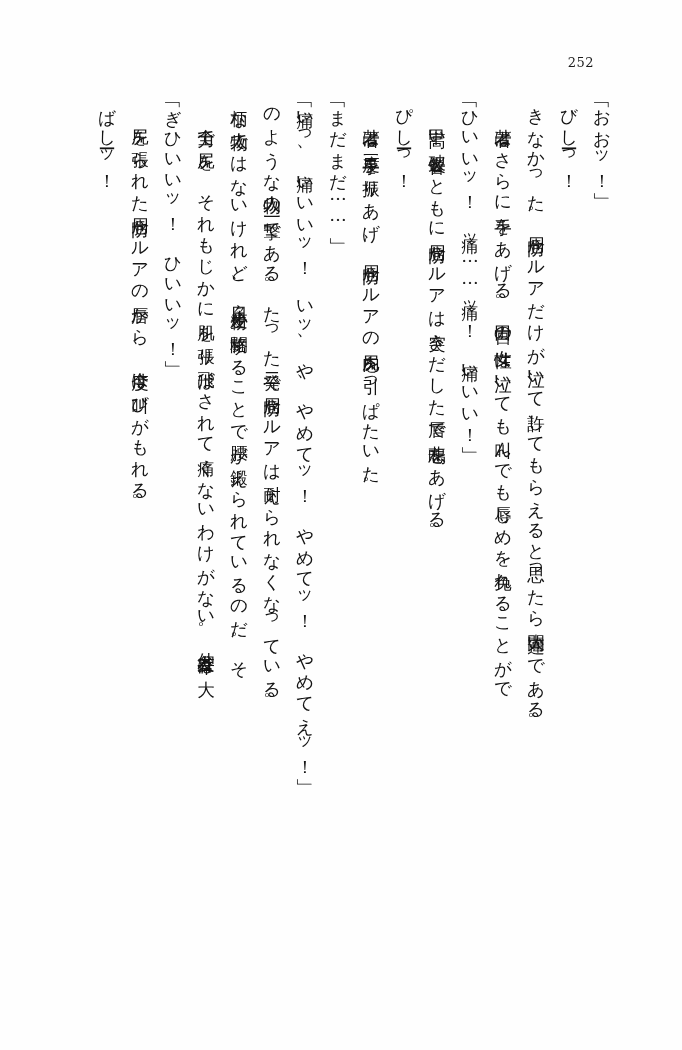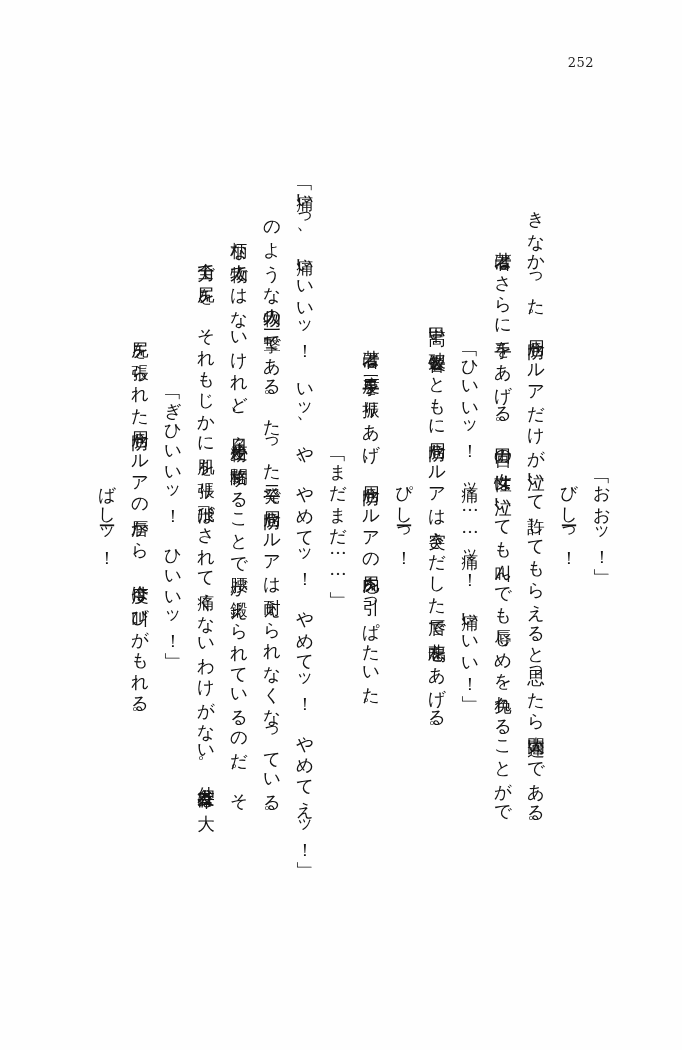--- a/index.html
+++ b/index.html
@@ -13,21 +13,20 @@
     position: relative;
     font-family: "DejaVu Serif", "Liberation Serif", serif;
     color: #141414;
     overflow: hidden;
   }
 
   .page {
     position: absolute;
     inset: 0;
     background: #fefefe;
-    text-align: center;
   }
 
   
   .page-number {
     position: absolute;
     top: 55px;
     right: 88px;
     font-size: 13px;
     letter-spacing: 0.5px;
     color: #1a1a1a;

